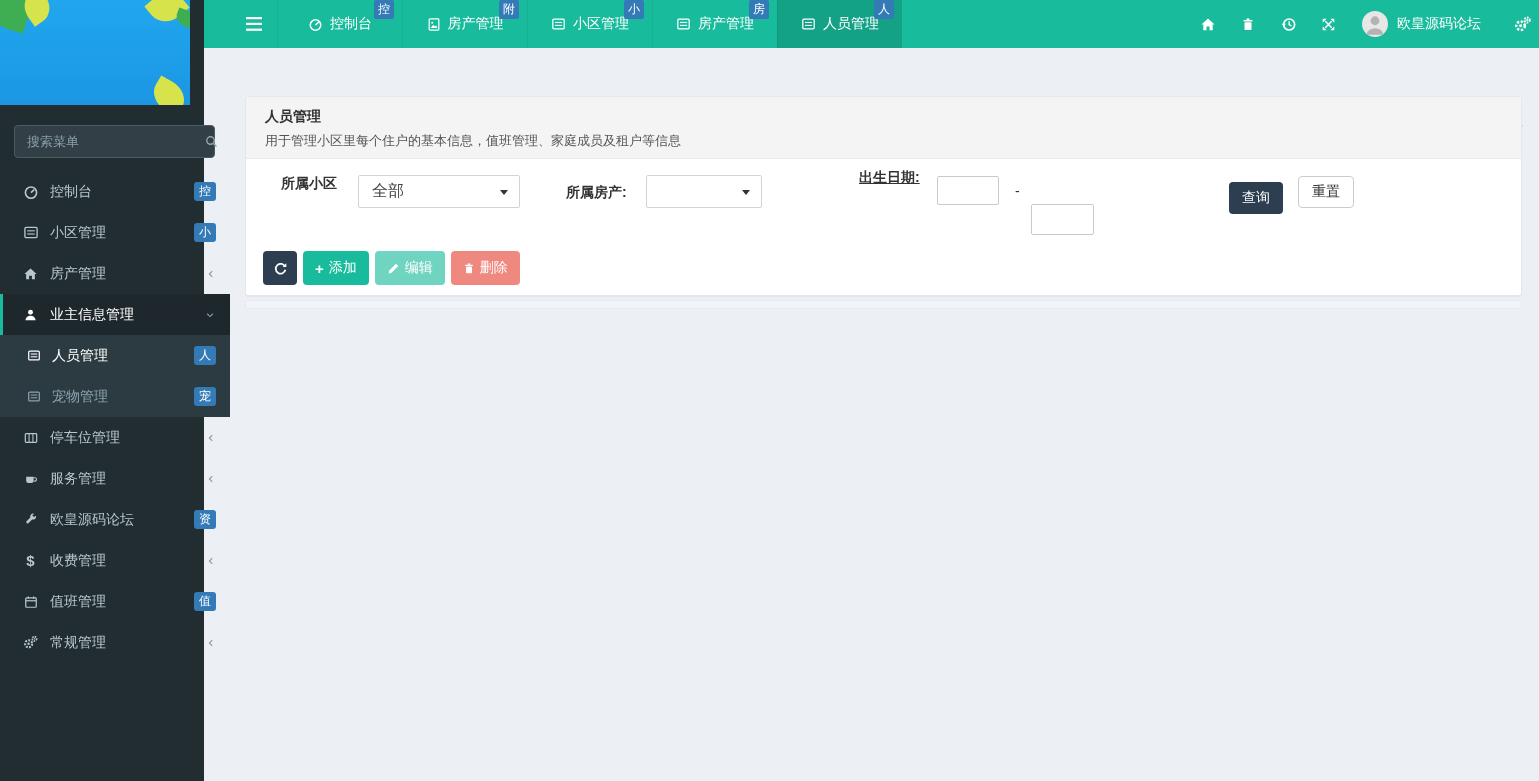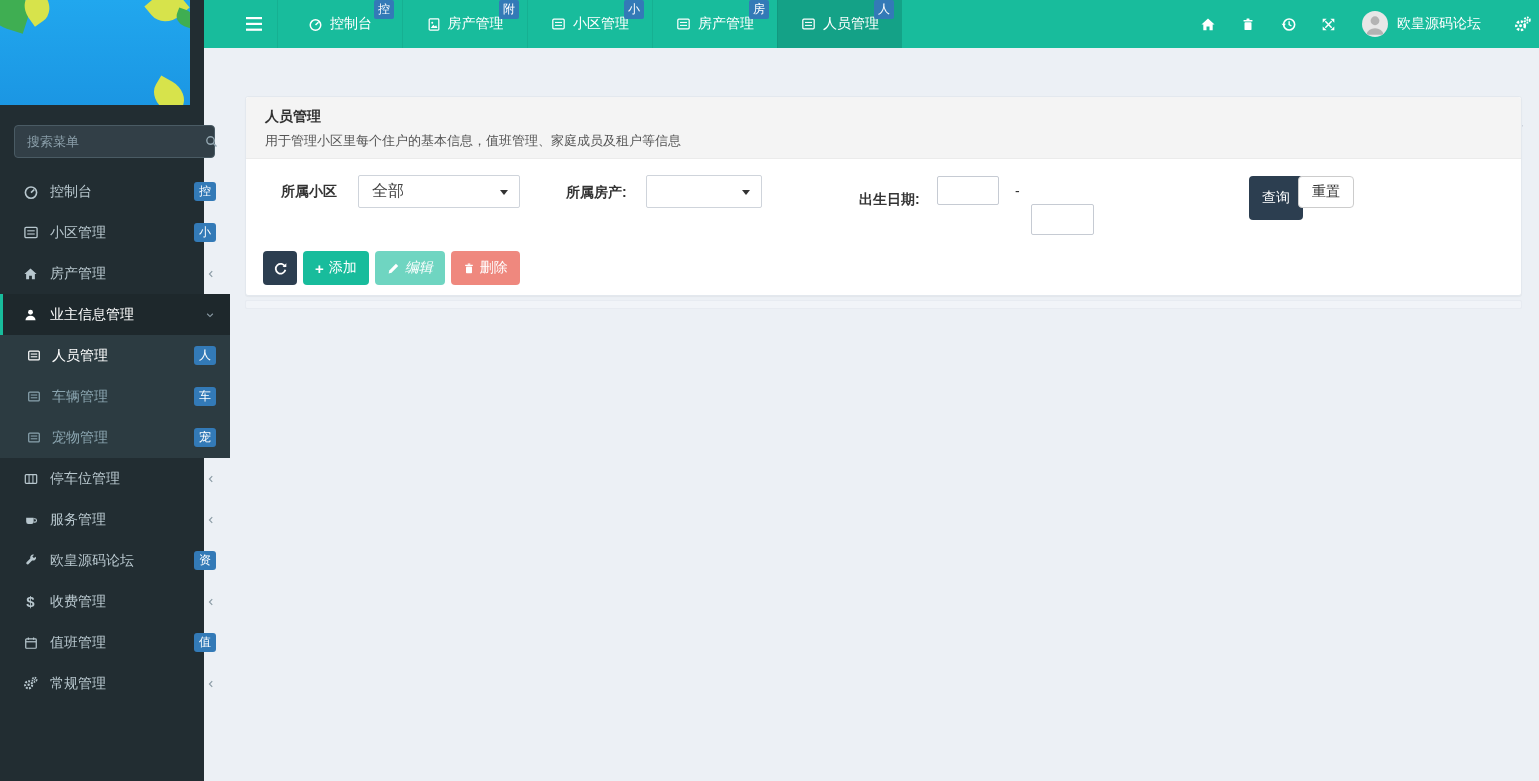--- a/index.html
+++ b/index.html
@@ -63,31 +63,31 @@
   .box-desc{font-size:13px;color:#555;margin-top:6px;}
   .box-body{position:relative;height:136px;}
 
   .flabel{position:absolute;font-size:14px;font-weight:bold;color:#333;}
   .sel{position:absolute;background:#fff;border:1px solid #cfd4db;border-radius:2px;display:flex;align-items:center;
        padding:0 26px 0 13px;font-size:16px;color:#444;box-sizing:border-box;cursor:pointer;}
   .sel::after{content:"";position:absolute;right:11px;top:14px;border:4px solid transparent;border-top:5px solid #333;}
   .dinput{position:absolute;border:1px solid #c6cbd3;border-radius:2px;background:#fff;box-sizing:border-box;
        font-size:13px;padding:0 6px;outline:none;font-family:"Liberation Sans",sans-serif;}
   .dash{position:absolute;font-size:14px;color:#333;}
-  .btnq{position:absolute;left:983px;top:17px;height:44px;padding:0 13px;background:#2c3e50;color:#fff;border:none;
-       border-radius:4px;font-size:14px;cursor:pointer;font-family:"Liberation Sans",sans-serif;margin-left:20px;}
+  .btnq{position:absolute;left:983px;top:23px;height:32px;padding:0 13px;background:#2c3e50;color:#fff;border:none;
+       border-radius:4px;font-size:14px;cursor:pointer;font-family:"Liberation Sans",sans-serif;}
   .btnr{position:absolute;left:1035px;top:17px;height:32px;padding:0 13px;background:#fff;color:#333;
        border:1px solid #ccc;border-radius:4px;font-size:14px;cursor:pointer;font-family:"Liberation Sans",sans-serif;margin-left:17px;}
 
   .actions{position:absolute;left:17px;top:92px;display:flex;gap:6px;}
   .abtn{height:34px;border:none;border-radius:4px;color:#fff;font-size:14px;display:flex;align-items:center;
        gap:5px;padding:0 12px;cursor:pointer;font-family:"Liberation Sans",sans-serif;}
   .abtn.refresh{width:34px;padding:0;justify-content:center;background:#2c3e50;}
   .abtn.add{background:#18bc9c;}
-  .abtn.edit{background:#18bc9c;opacity:.62;font-style:italic;}
+  .abtn.edit{background:#18bc9c;opacity:.62;}
   .abtn.del{background:#e74c3c;opacity:.66;}
   .plus{font-weight:bold;font-size:15px;line-height:1;}
 
   .after-strip{position:absolute;left:15px;top:252px;width:1277px;height:9px;background:#f1f4f8;
        border:1px solid #e7ebf1;border-radius:2px;box-sizing:border-box;}
 </style>
 </head>
 <body>
 
 <div class="navbar">
@@ -285,31 +285,20 @@
         <span class="badge">人</span>
       </div>
       <div class="smi">
         <span class="mic">
             <svg width="14" height="13" viewBox="0 0 16 16">
               <rect x="1.5" y="2.5" width="13" height="11" rx="1.2" fill="none" stroke="currentColor" stroke-width="1.5"></rect>
               <line x1="4" y1="6.2" x2="12" y2="6.2" stroke="currentColor" stroke-width="1.3"></line>
               <line x1="4" y1="9.6" x2="12" y2="9.6" stroke="currentColor" stroke-width="1.3"></line>
             </svg>
           </span>
-        <span class="mlabel">车辆管理</span>
-        <span class="badge">车</span>
-      </div>
-      <div class="smi">
-        <span class="mic">
-            <svg width="14" height="13" viewBox="0 0 16 16">
-              <rect x="1.5" y="2.5" width="13" height="11" rx="1.2" fill="none" stroke="currentColor" stroke-width="1.5"></rect>
-              <line x1="4" y1="6.2" x2="12" y2="6.2" stroke="currentColor" stroke-width="1.3"></line>
-              <line x1="4" y1="9.6" x2="12" y2="9.6" stroke="currentColor" stroke-width="1.3"></line>
-            </svg>
-          </span>
         <span class="mlabel">宠物管理</span>
         <span class="badge">宠</span>
       </div>
     </div>
 
     <div class="mi">
       <span class="mic">
           <svg width="16" height="14" viewBox="0 0 16 16">
             <rect x="1.5" y="3" width="13" height="10" rx="1" fill="none" stroke="currentColor" stroke-width="1.4"></rect>
             <line x1="5.8" y1="3" x2="5.8" y2="13" stroke="currentColor" stroke-width="1.2"></line>
@@ -403,31 +392,31 @@
     <span>人员管理</span>
   </div>
 
   <div class="box">
     <div class="box-header">
       <div class="box-title">人员管理</div>
       <div class="box-desc">用于管理小区里每个住户的基本信息，值班管理、家庭成员及租户等信息</div>
     </div>
 
     <div class="box-body">
-      <span class="flabel" style="left:35px;top:24px;">所属小区</span>
+      <span class="flabel" style="left:35px;top:16px;">所属小区</span>
       <div class="sel" style="left:112px;top:16px;width:162px;height:33px;">
         <span>全部</span>
       </div>
 
       <span class="flabel" style="left:320px;top:25px;">所属房产:</span>
       <div class="sel" style="left:400px;top:16px;width:116px;height:33px;">
         <span></span>
       </div>
 
-      <span class="flabel" style="left:613px;top:32px;">出生日期:</span>
+      <span class="flabel" style="left:613px;top:10px;text-decoration:underline;">出生日期:</span>
       <input class="dinput" style="left: 691px; top: 17px; width: 62px; height: 29px;" value="">
       <span class="dash" style="left:769px;top:24px;">-</span>
       <input class="dinput" style="left: 785px; top: 45px; width: 63px; height: 31px;" value="">
 
       <button class="btnq">查询</button>
       <button class="btnr">重置</button>
 
       <div class="actions">
         <button class="abtn refresh">
           <svg width="15" height="15" viewBox="0 0 16 16">

